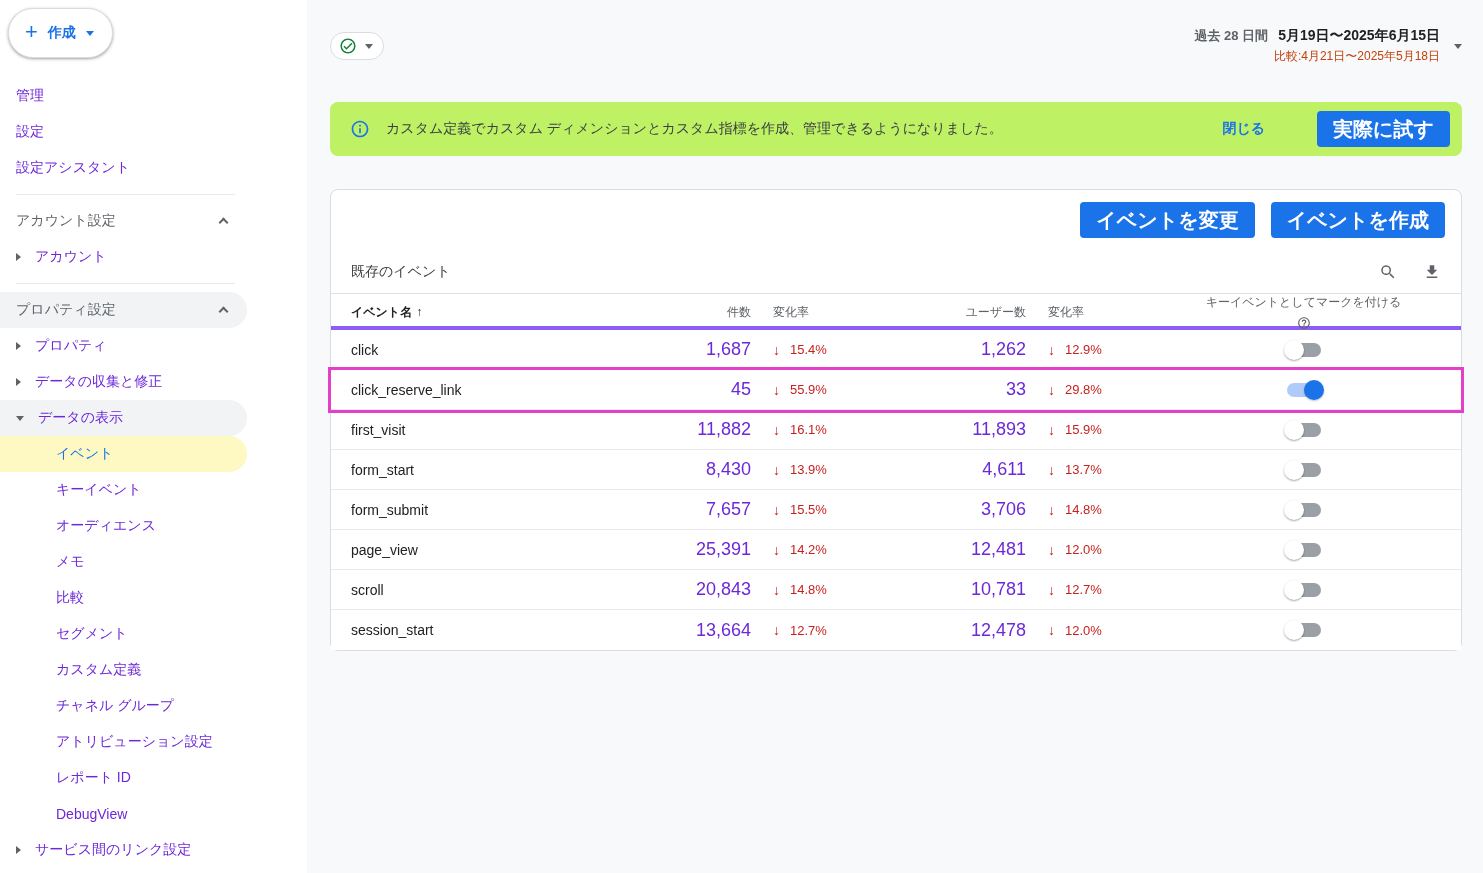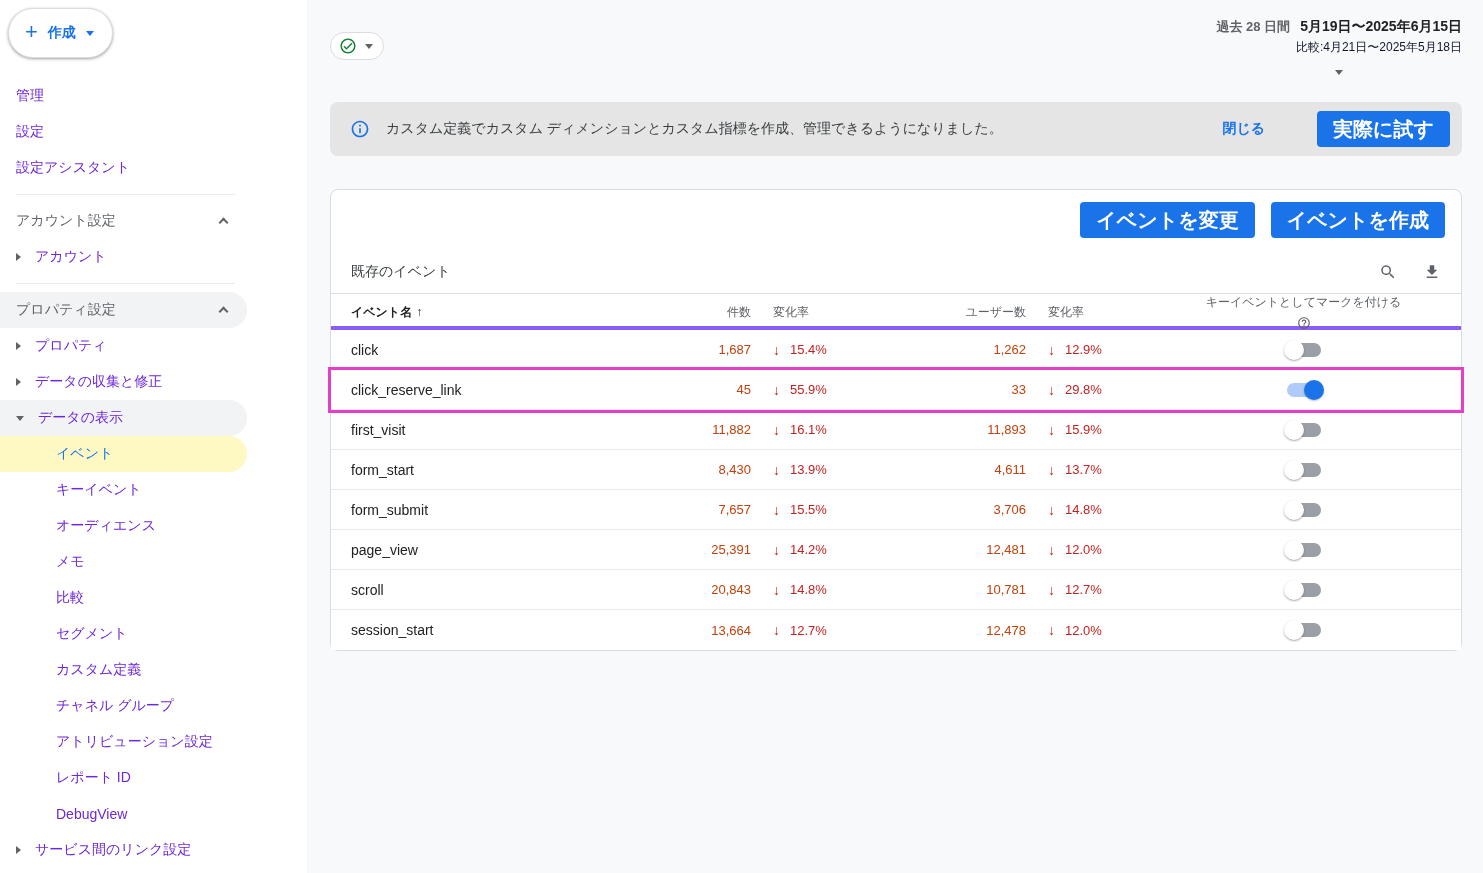--- a/index.html
+++ b/index.html
@@ -32,29 +32,29 @@
   .divider { border: none; border-top: 1px solid #e8eaed; margin: 8px 0 8px 16px; width: 219px; }
   .tri-right { width: 0; height: 0; border-top: 4px solid transparent; border-bottom: 4px solid transparent; border-left: 5px solid #5f6368; flex: none; }
   .tri-down { width: 0; height: 0; border-left: 4px solid transparent; border-right: 4px solid transparent; border-top: 5px solid #5f6368; flex: none; }
   .chevron-up { width: 7px; height: 7px; border-left: 2px solid #5f6368; border-top: 2px solid #5f6368; transform: rotate(45deg); margin-top: 3px; flex: none; }
 
   
   .main { flex: 1; background: #f8f9fa; padding: 0 21px 0 23px; }
   .topbar { display: flex; justify-content: space-between; align-items: center; margin-top: 26px; height: 40px; }
   .status-chip { display: inline-flex; align-items: center; gap: 8px; height: 28px; padding: 0 10px 0 8px; border: 1px solid #dadce0; border-radius: 14px; background: #fff; cursor: pointer; }
   .status-chip .caret-down { border-top-color: #5f6368; }
-  .daterange { display: flex; align-items: center; gap: 14px; cursor: pointer; flex-direction: column; }
+  .daterange { display: flex; align-items: center; gap: 14px; cursor: pointer; }
   .daterange-text { text-align: right; }
   .dr-line1 { font-size: 14px; color: #202124; }
   .dr-label { font-size: 13px; color: #5f6368; font-weight: bold; margin-right: 10px; }
   .dr-dates { font-weight: bold; }
-  .dr-line2 { font-size: 12px; color: #0f172a; margin-top: 3px; }
+  .dr-line2 { font-size: 12px; color: #c2410c; margin-top: 3px; }
   .daterange .caret-down { border-top-color: #5f6368; }
 
-  .banner { margin-top: 36px; height: 54px; background: #e5e5e5; border-radius: 8px; display: flex; align-items: center; padding: 0 12px 0 20px; gap: 16px; }
+  .banner { margin-top: 36px; height: 54px; background: #bef264; border-radius: 8px; display: flex; align-items: center; padding: 0 12px 0 20px; gap: 16px; }
   .banner-msg { font-size: 14px; color: #3c4043; flex: 1; }
   .banner-close { font-size: 14px; color: #1a73e8; font-weight: bold; margin-right: 36px; cursor: pointer; text-decoration: none; background: none; border: none; font-family: inherit; }
   .btn-primary { background: #1a73e8; color: #fff; border: none; border-radius: 4px; height: 36px; padding: 0 16px; font-size: 20px; font-weight: bold; cursor: pointer; font-family: inherit; }
 
   .card { margin-top: 33px; background: #fff; border: 1px solid #dadce0; border-radius: 8px; overflow: visible; }
   .card-actions { display: flex; justify-content: flex-end; gap: 16px; padding: 12px 16px; }
   .list-header { display: flex; align-items: center; justify-content: space-between; height: 44px; padding: 0 20px; border-bottom: 1px solid #e0e0e0; }
   .list-title { font-size: 14px; color: #3c4043; }
   .list-icons { display: flex; align-items: center; gap: 26px; }
   .icon-btn { background: none; border: none; cursor: pointer; display: flex; padding: 0; }
@@ -64,21 +64,21 @@
   .th-name { padding-left: 20px; color: #202124; font-weight: bold; cursor: pointer; display: flex; align-items: center; gap: 4px; }
   .sort-arrow { font-size: 12px; color: #202124; }
   .th-num { text-align: right; cursor: pointer; }
   .th-change { padding-left: 22px; cursor: pointer; }
   .th-key { display: flex; align-items: center; justify-content: center; gap: 5px; cursor: pointer; flex-direction: column; }
 
   .trow { height: 40px; border-bottom: 1px solid #e8eaed; background: #fff; }
   .trow:last-child { border-bottom: none; }
   .trow.highlighted { outline: 3px solid #e53ec8; position: relative; z-index: 1; }
   .cell-name { padding-left: 20px; font-size: 14px; color: #202124; }
-  .cell-num { text-align: right; font-size: 13px; color: #c2410c; }
+  .cell-num { text-align: right; font-size: 18px; color: #6d28d9; }
   .cell-change { padding-left: 22px; display: flex; align-items: center; gap: 10px; }
   .arrow-down { color: #c5221f; font-size: 14px; font-weight: bold; }
   .pct { color: #c5221f; font-size: 13px; }
   .cell-toggle { display: flex; justify-content: center; }
 
   .toggle { position: relative; width: 34px; height: 14px; border-radius: 7px; background: #9aa0a6; cursor: pointer; }
   .toggle .thumb { position: absolute; top: -3px; left: -3px; width: 20px; height: 20px; border-radius: 50%; background: #fff; box-shadow: 0 1px 2px rgba(0,0,0,.35); }
   .toggle.on { background: #aecbfa; }
   .toggle.on .thumb { left: 17px; background: #1a73e8; box-shadow: 0 1px 2px rgba(0,0,0,.25); }
 </style>

